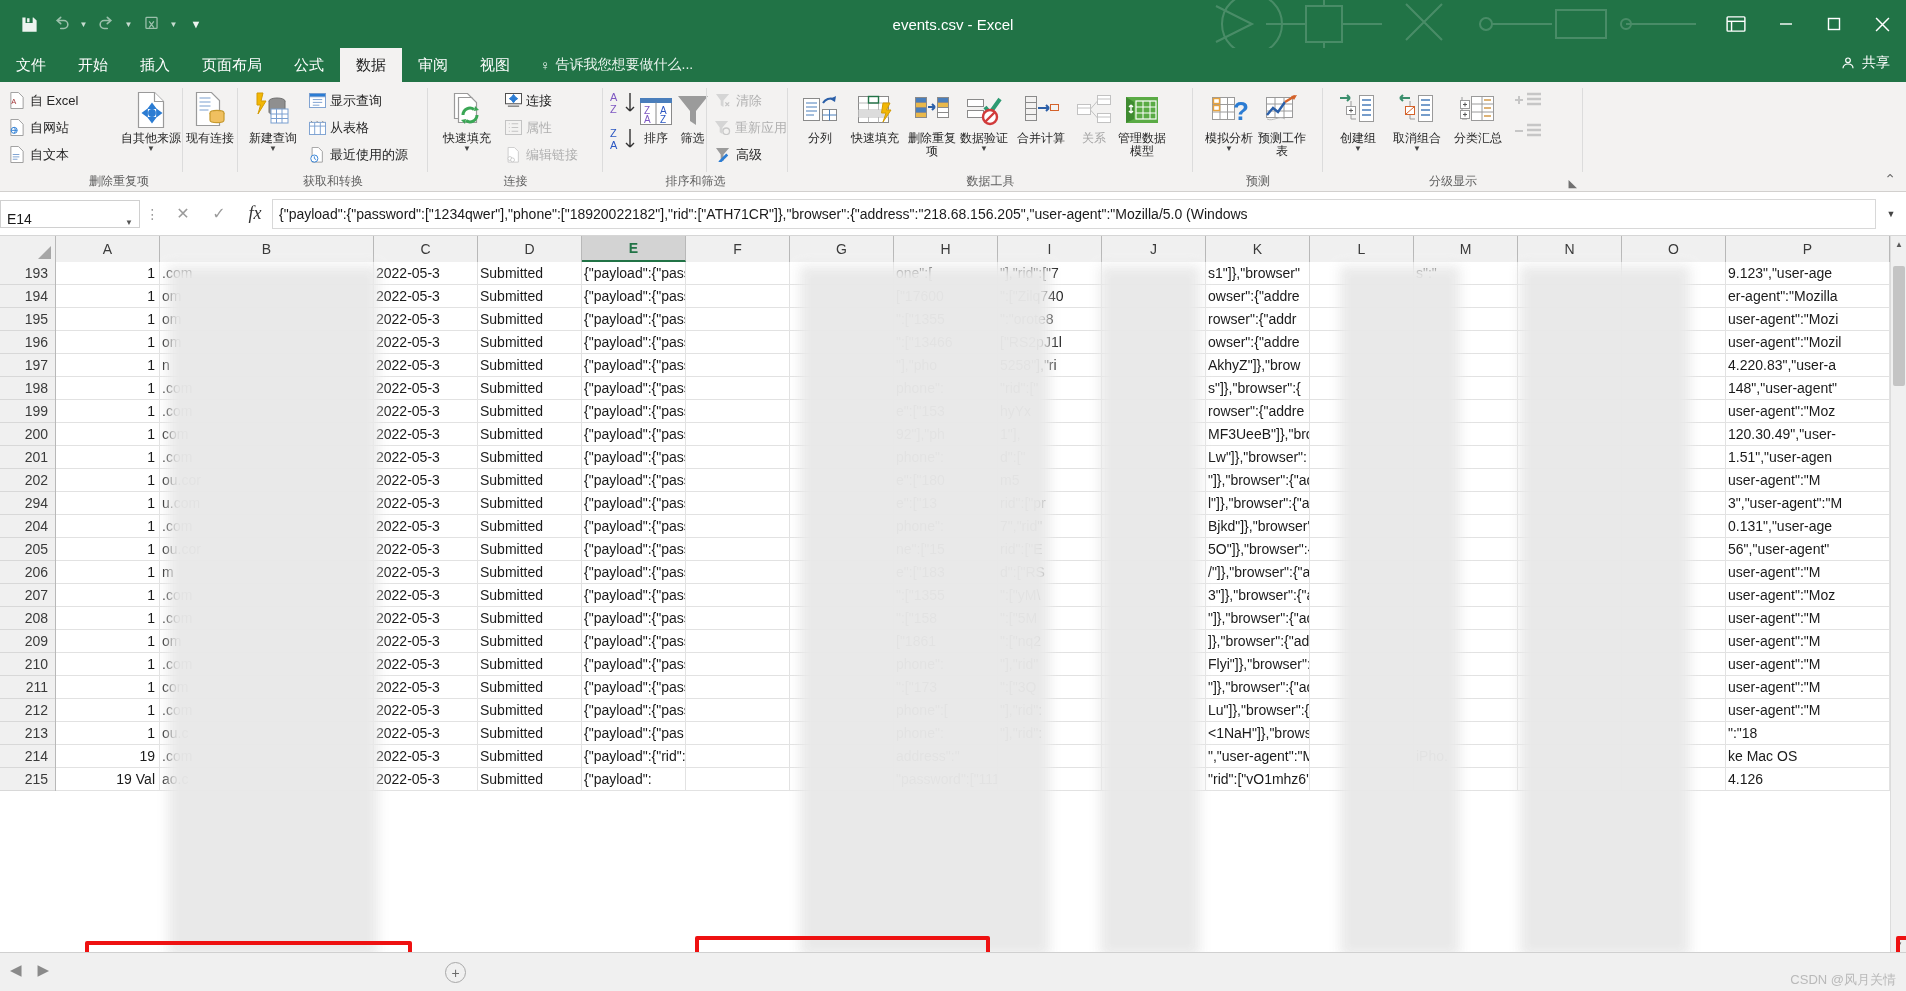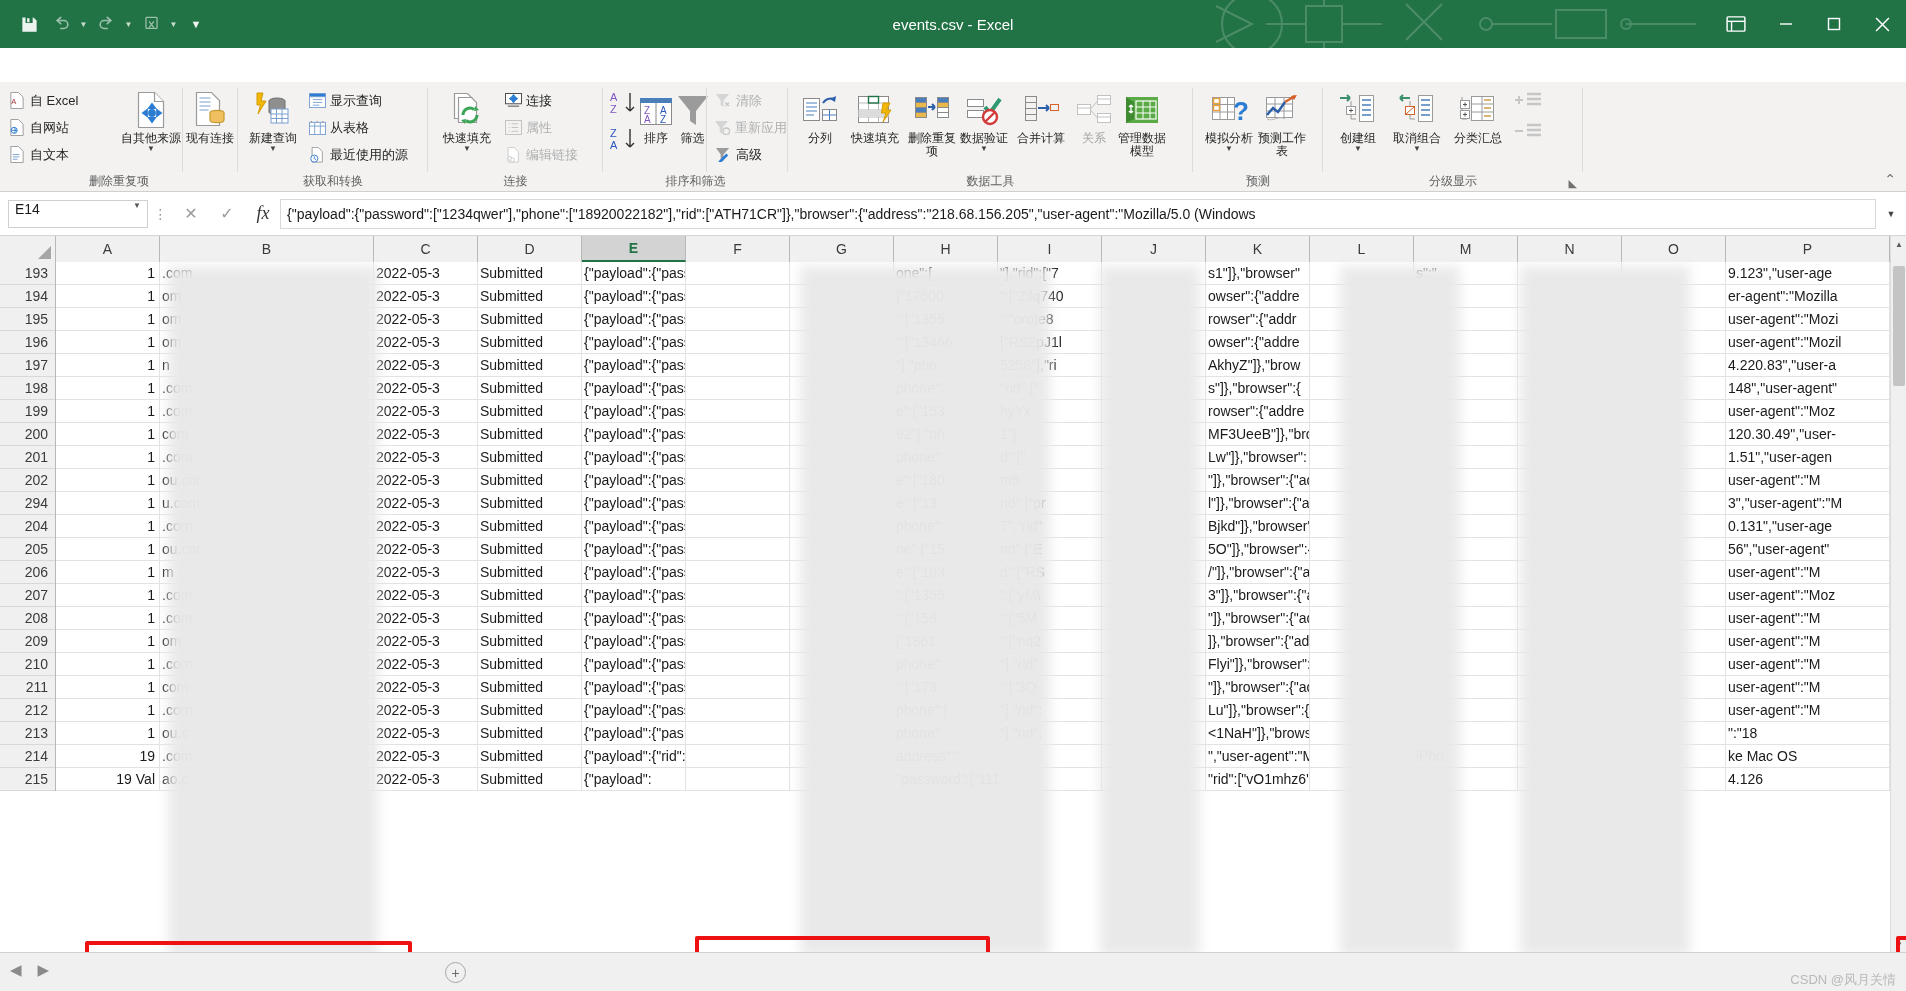--- a/index.html
+++ b/index.html
@@ -86,22 +86,22 @@
   .caretdn { font-size:8px; color:#444; }
   .dialoglauncher { position:absolute; right:6px; bottom:2px; font-size:11px; color:#707070; }
 
   
   .fbar {
     position:absolute; left:0; top:192px; width:1906px; height:44px;
     background:#ffffff; display:flex; align-items:center;
     border-bottom:1px solid #d6d6d6;
   }
   .namebox {
-    margin-left:8px; width: 140px; height:28px; border:1px solid #d0d0d0; background:#fff;
-    display:flex; align-items:flex-start; padding:0 6px; font-size:14px; color:#1a1a1a;
+    margin-left:0; width: 140px; height:28px; border:1px solid #d0d0d0; background:#fff;
+    display:flex; align-items:flex-end; padding:0 6px; font-size:14px; color:#1a1a1a;
   }
   .namebox .nbcaret { margin-left:auto; font-size:8px; color:#555; }
   .vdots { width:26px; text-align:center; color:#9a9a9a; font-size:14px; letter-spacing:1px;}
   .fbtns { display:flex; align-items:center; gap:2px; }
   .fbtn { width:34px; height:30px; display:flex; align-items:center; justify-content:center; font-size:16px; color:#9b9b9b; }
   .fbtn.fx { color:#333; font-style:italic; font-family:"Liberation Serif", serif; font-size:18px;}
   .fxinput {
     flex:1; height:30px; border:1px solid #d8d8d8; background:#fff; margin-right:0;
     display:flex; align-items:center; padding:0 6px; font-size:14px; color:#1a1a1a;
     white-space:nowrap; overflow:hidden;
@@ -229,20 +229,41 @@
           </svg>
       </div>
       <div class="win-btn">
         <svg width="15" height="15" viewBox="0 0 14 14" stroke="#ffffff" stroke-width="1.4">
             <path d="M1 1l12 12M13 1L1 13"></path>
           </svg>
       </div>
     </div>
   </div>
 
+  <div class="tabsrow">
+    <div class="tab">文件</div>
+    <div class="tab">开始</div>
+    <div class="tab">插入</div>
+    <div class="tab">页面布局</div>
+    <div class="tab">公式</div>
+    <div class="tab active">数据</div>
+    <div class="tab">审阅</div>
+    <div class="tab">视图</div>
+    <div class="tellme">
+      <span class="bulb">♀</span>
+      <span>告诉我您想要做什么...</span>
+    </div>
+    <div class="share">
+      <svg width="16" height="16" viewBox="0 0 24 24" fill="none" stroke="#ffffff" stroke-width="1.8">
+          <circle cx="12" cy="8" r="3.5"></circle>
+          <path d="M4.5 20c0-4.2 3.4-6.5 7.5-6.5s7.5 2.3 7.5 6.5"></path>
+        </svg>
+      <span>共享</span>
+    </div>
+  </div>
 
   <div class="ribbon">
 
     <div class="rgroup" style="left:0; width:238px;">
       <div class="gbody">
         <div class="smallcol" style="margin-left:4px; width:116px;">
           <div class="smallbtn">
             <span class="sico">
               <svg width="16" height="17" viewBox="0 0 16 18" fill="#fff" stroke="#9a9a9a">
                   <path d="M1.5 .5h8l5 5v12h-13z"></path>

